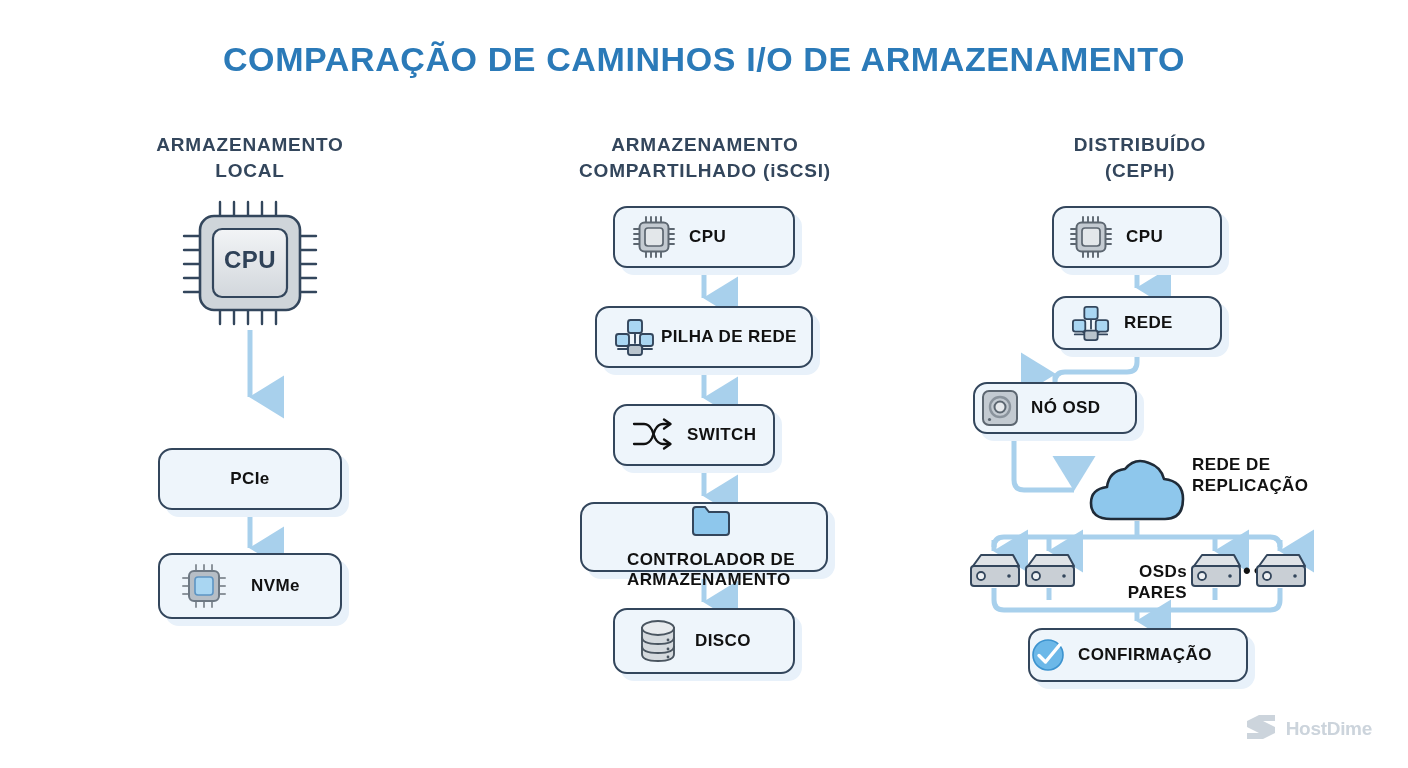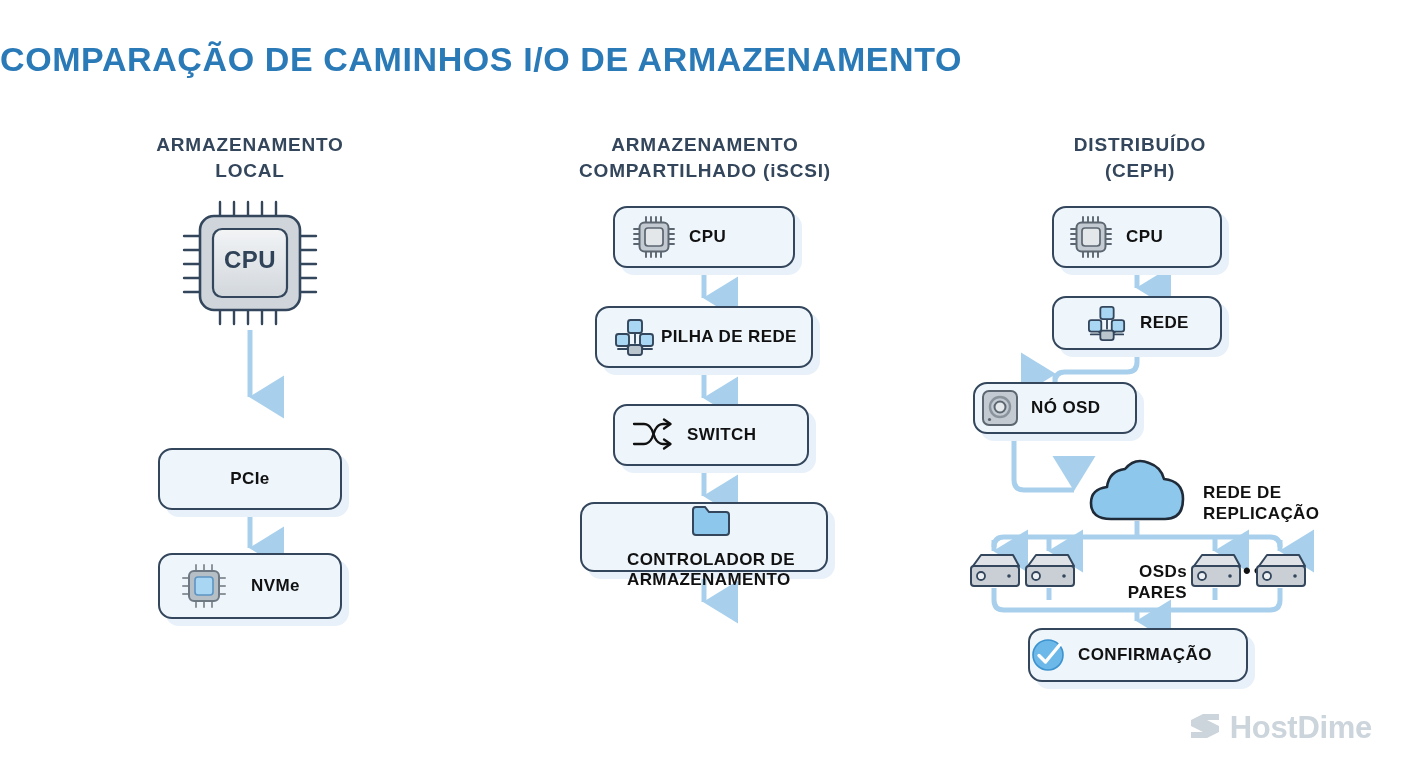--- a/index.html
+++ b/index.html
@@ -8,20 +8,21 @@
     background:#ffffff;
     font-family:"Liberation Sans","DejaVu Sans",sans-serif;
     overflow:hidden;
     position:relative;
   }
   .stage{position:absolute;left:0;top:0;width:1408px;height:768px;}
 
   
   .title{
     position:absolute;left:0;top:40px;width:1408px;
+    text-align:center;
     font-size:34px;font-weight:bold;letter-spacing:0.6px;
     color:#2b7ab8;
   }
 
   
   .col-head{
     position:absolute;
     text-align:center;
     font-size:19px;font-weight:bold;letter-spacing:0.8px;
     color:#33465c;
@@ -63,21 +64,21 @@
     position:absolute;
     font-size:22px;font-weight:bold;color:#111;letter-spacing:3px;
   }
 
   
   .logo{
     position:absolute;right:36px;bottom:22px;
     display:flex;align-items:center;gap:9px;
     color:#ccd4dc;
   }
-  .logo .logo-text{font-size:31px;font-weight:bold;letter-spacing:-0.3px;}
+  .logo .logo-text{font-size:19px;font-weight:bold;letter-spacing:-0.3px;}
 </style>
 </head>
 <body>
 
 <div class="stage">
 
   <div class="title">COMPARAÇÃO DE CAMINHOS I/O DE ARMAZENAMENTO</div>
 
   <div class="col-head" id="head-local">
     <div>ARMAZENAMENTO</div>
@@ -229,21 +230,21 @@
         </g>
         <rect x="15" y="4" width="14" height="13" rx="2.5" fill="#a9d6f2" stroke="#33465c" stroke-width="1.9"></rect>
         <rect x="3" y="18" width="13" height="12" rx="2.5" fill="#a9d6f2" stroke="#33465c" stroke-width="1.9"></rect>
         <rect x="27" y="18" width="13" height="12" rx="2.5" fill="#a9d6f2" stroke="#33465c" stroke-width="1.9"></rect>
         <rect x="15" y="29" width="14" height="10" rx="2.5" fill="#b9c4cd" stroke="#33465c" stroke-width="1.9"></rect>
       </svg>
     </span>
     <span class="lbl">PILHA DE REDE</span>
   </div>
 
-  <div class="node" id="switch" style="left:613px;top:404px;width:196px;height:62px;padding-left:16px;gap:12px;">
+  <div class="node" id="switch" style="left:613px;top:404px;width:162px;height:62px;padding-left:16px;gap:12px;">
     <span class="ico">
       <svg width="44" height="34" viewBox="0 0 44 34">
         <g stroke="#111111" stroke-width="2.3" fill="none" stroke-linecap="round" stroke-linejoin="round">
           <path d="M3,6 L13,6 Q18,6 21,12 L24,20 Q27,26 32,26 L39,26"></path>
           <path d="M3,26 L13,26 Q18,26 21,20 L24,12 Q27,6 32,6 L39,6"></path>
           <path d="M33,1.5 L39.5,6 L33,10.5"></path>
           <path d="M33,21.5 L39.5,26 L33,30.5"></path>
         </g>
       </svg>
     </span>
@@ -255,20 +256,36 @@
       <svg width="40" height="34" viewBox="0 0 40 34">
         <path d="M2,6 Q2,3 5,3 L14,3 L18,8 L35,8 Q38,8 38,11 L38,28 Q38,31 35,31 L5,31 Q2,31 2,28 Z" fill="#8ec7ec" stroke="#33465c" stroke-width="2"></path>
       </svg>
     </span>
     <span class="lbl">
       <span style="display:block">CONTROLADOR DE</span>
       <span style="display:block">ARMAZENAMENTO</span>
     </span>
   </div>
 
+  <div class="node" id="disk" style="left:613px;top:608px;width:182px;height:66px;padding-left:22px;gap:16px;">
+    <span class="ico">
+      <svg width="42" height="46" viewBox="0 0 42 46">
+        <g fill="#d5dade" stroke="#4a5560" stroke-width="1.9">
+          <path d="M5,10 L5,36 Q5,43 21,43 Q37,43 37,36 L37,10 Z"></path>
+          <ellipse cx="21" cy="10" rx="16" ry="7" fill="#e8ebee"></ellipse>
+          <path d="M5,19 Q5,26 21,26 Q37,26 37,19"></path>
+          <path d="M5,28 Q5,35 21,35 Q37,35 37,28"></path>
+        </g>
+        <circle cx="31" cy="22" r="1.4" fill="#4a5560"></circle>
+        <circle cx="31" cy="31" r="1.4" fill="#4a5560"></circle>
+        <circle cx="31" cy="39" r="1.4" fill="#4a5560"></circle>
+      </svg>
+    </span>
+    <span class="lbl">DISCO</span>
+  </div>
 
   <div class="node" id="cpu-dist" style="left:1052px;top:206px;width:170px;height:62px;padding-left:16px;gap:14px;">
     <span class="ico">
       <svg width="42" height="42" viewBox="0 0 42 42">
         <g stroke="#5c6670" stroke-width="1.9" stroke-linecap="round">
           <line x1="13" y1="1" x2="13" y2="7"></line>
             <line x1="18" y1="1" x2="18" y2="7"></line>
             <line x1="23" y1="1" x2="23" y2="7"></line>
             <line x1="28" y1="1" x2="28" y2="7"></line>
           <line x1="13" y1="35" x2="13" y2="41"></line>
@@ -284,21 +301,21 @@
             <line x1="35" y1="23" x2="41" y2="23"></line>
             <line x1="35" y1="28" x2="41" y2="28"></line>
         </g>
         <rect x="6.5" y="6.5" width="29" height="29" rx="5" fill="#c3cad1" stroke="#5c6670" stroke-width="2"></rect>
         <rect x="12" y="12" width="18" height="18" rx="3" fill="#e3e7ea" stroke="#5c6670" stroke-width="1.7"></rect>
       </svg>
     </span>
     <span class="lbl">CPU</span>
   </div>
 
-  <div class="node" id="rede" style="left:1052px;top:296px;width:170px;height:54px;padding-left:32px;gap:12px;">
+  <div class="node" id="rede" style="left:1052px;top:296px;width:170px;height:54px;padding-left:16px;gap:12px;">
     <span class="ico">
       <svg width="42" height="40" viewBox="0 0 44 42">
         <g stroke="#33465c" stroke-width="1.9" fill="none" stroke-linecap="round">
           <path d="M22,16 L22,27"></path>
           <path d="M11,23 Q11,31 18,32"></path>
           <path d="M33,23 Q33,31 26,32"></path>
           <line x1="5" y1="33" x2="39" y2="33"></line>
         </g>
         <rect x="15" y="4" width="14" height="13" rx="2.5" fill="#a9d6f2" stroke="#33465c" stroke-width="1.9"></rect>
         <rect x="3" y="18" width="13" height="12" rx="2.5" fill="#a9d6f2" stroke="#33465c" stroke-width="1.9"></rect>
@@ -319,21 +336,21 @@
       </svg>
     </span>
     <span class="lbl">NÓ OSD</span>
   </div>
 
   <div style="position:absolute;left:1085px;top:455px;width:106px;height:68px;">
     <svg width="106" height="68" viewBox="0 0 106 68">
       <path d="M26,64 Q6,64 6,48 Q6,34 22,32 Q24,16 40,14 Q50,2 64,8 Q76,12 79,24 Q98,26 98,44 Q98,64 80,64 Z" fill="#8ec7ec" stroke="#1f2b38" stroke-width="2.6" stroke-linejoin="round"></path>
     </svg>
   </div>
-  <div class="free-label" style="left:1192px;top:482px;width:150px;margin-left:11px;">
+  <div class="free-label" style="left:1192px;top:454px;width:150px;">
     <span style="display:block">REDE DE</span>
     <span style="display:block">REPLICAÇÃO</span>
   </div>
 
   <div class="srv" style="left:967px;top:552px;">
     <svg width="56" height="38" viewBox="0 0 56 38">
       <path d="M6,14 L14,3 L46,3 L52,14 Z" fill="#dfe3e7" stroke="#33465c" stroke-width="2" stroke-linejoin="round"></path>
       <rect x="4" y="14" width="48" height="20" rx="3" fill="#c9cfd5" stroke="#33465c" stroke-width="2"></rect>
       <circle cx="14" cy="24" r="4" fill="#eef1f4" stroke="#33465c" stroke-width="1.8"></circle>
       <circle cx="42" cy="24" r="1.8" fill="#33465c"></circle>

